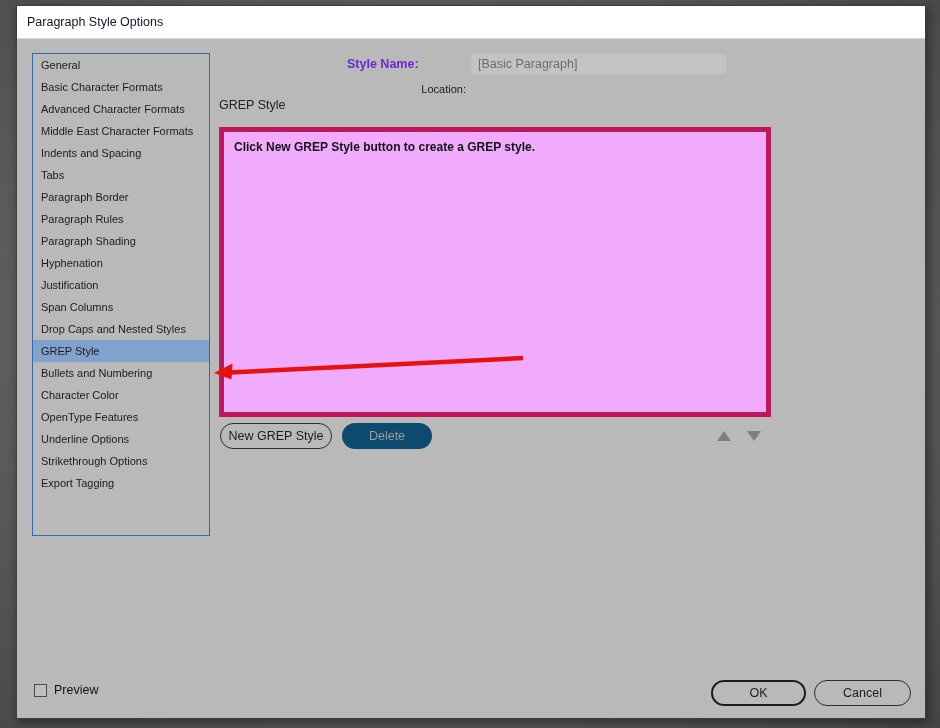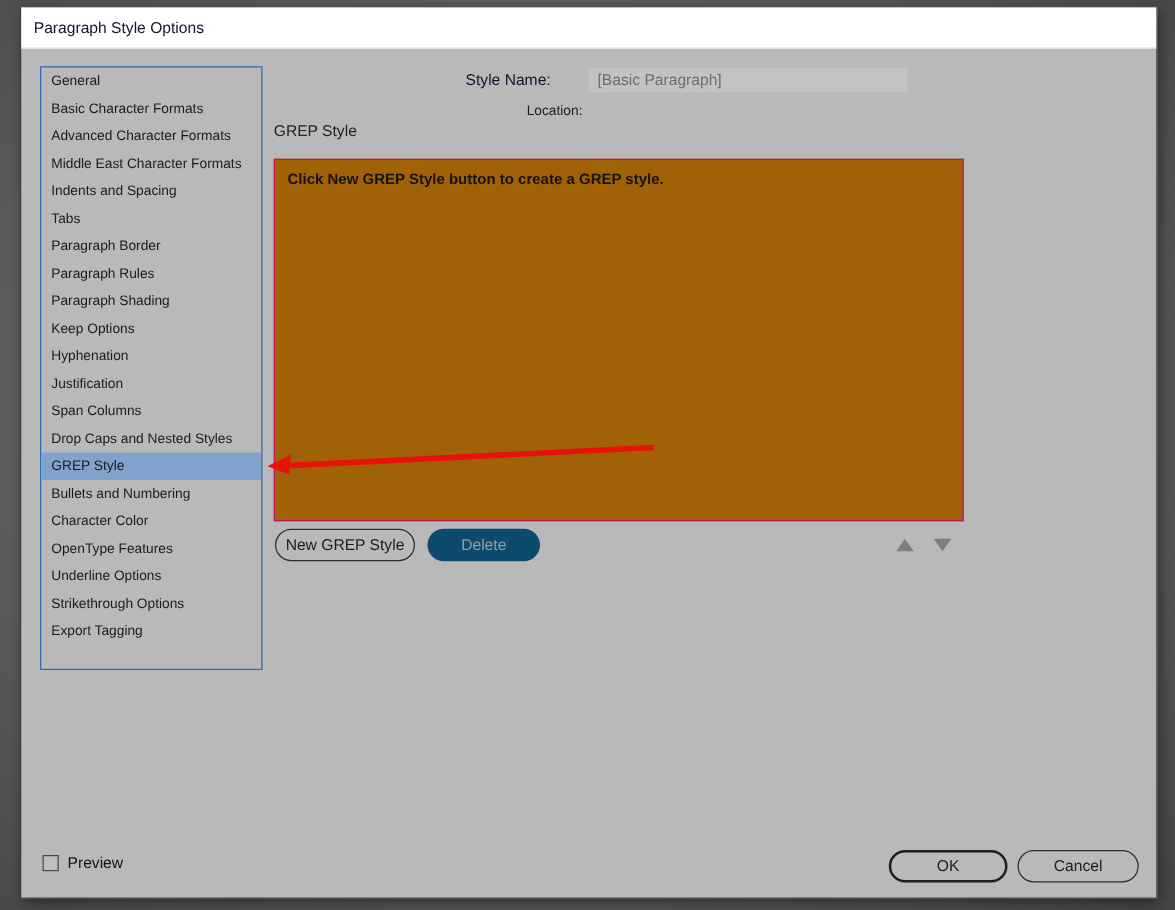--- a/index.html
+++ b/index.html
@@ -53,23 +53,24 @@
     white-space: nowrap;
     cursor: default;
   }
   .side-item.selected { background: #80a2cc; }
   
   .style-name-label {
     position: absolute;
     left: 330px; top: 48px;
     width: 119px; height: 20px;
     line-height: 20px;
-    text-align: center;
-    font-size: 12.5px;
-    color: #0f172a;
+    text-align: left;
+    font-size: 12.5px;
+    color: #6d28d9;
+    font-weight: bold;
   }
   .style-name-input {
     position: absolute;
     left: 454px; top: 48px;
     width: 255px; height: 20px;
     background: #c3c3c3;
     border: none;
     outline: none;
     padding: 0 7px;
     font-family: "Liberation Sans", "DejaVu Sans", sans-serif;
@@ -88,22 +89,22 @@
   .section-title {
     position: absolute;
     left: 202px; top: 92px;
     font-size: 12.5px;
     color: #222222;
   }
   .grep-panel {
     position: absolute;
     left: 202px; top: 121px;
     width: 552px; height: 290px;
-    border: 1px solid #be185d;
-    background: #a16207;
+    border: 5px solid #be185d;
+    background: #f0abfc;
     text-align: center;
   }
   .grep-panel .empty-msg {
     position: absolute;
     left: 10px; top: 8px;
     font-size: 12px;
     font-weight: bold;
     color: #141414;
   }
   
@@ -193,21 +194,20 @@
     <div class="sidebar">
         <div class="side-item">General</div>
         <div class="side-item">Basic Character Formats</div>
         <div class="side-item">Advanced Character Formats</div>
         <div class="side-item">Middle East Character Formats</div>
         <div class="side-item">Indents and Spacing</div>
         <div class="side-item">Tabs</div>
         <div class="side-item">Paragraph Border</div>
         <div class="side-item">Paragraph Rules</div>
         <div class="side-item">Paragraph Shading</div>
-        <div class="side-item">Keep Options</div>
         <div class="side-item">Hyphenation</div>
         <div class="side-item">Justification</div>
         <div class="side-item">Span Columns</div>
         <div class="side-item">Drop Caps and Nested Styles</div>
         <div class="side-item selected">GREP Style</div>
         <div class="side-item">Bullets and Numbering</div>
         <div class="side-item">Character Color</div>
         <div class="side-item">OpenType Features</div>
         <div class="side-item">Underline Options</div>
         <div class="side-item">Strikethrough Options</div>

